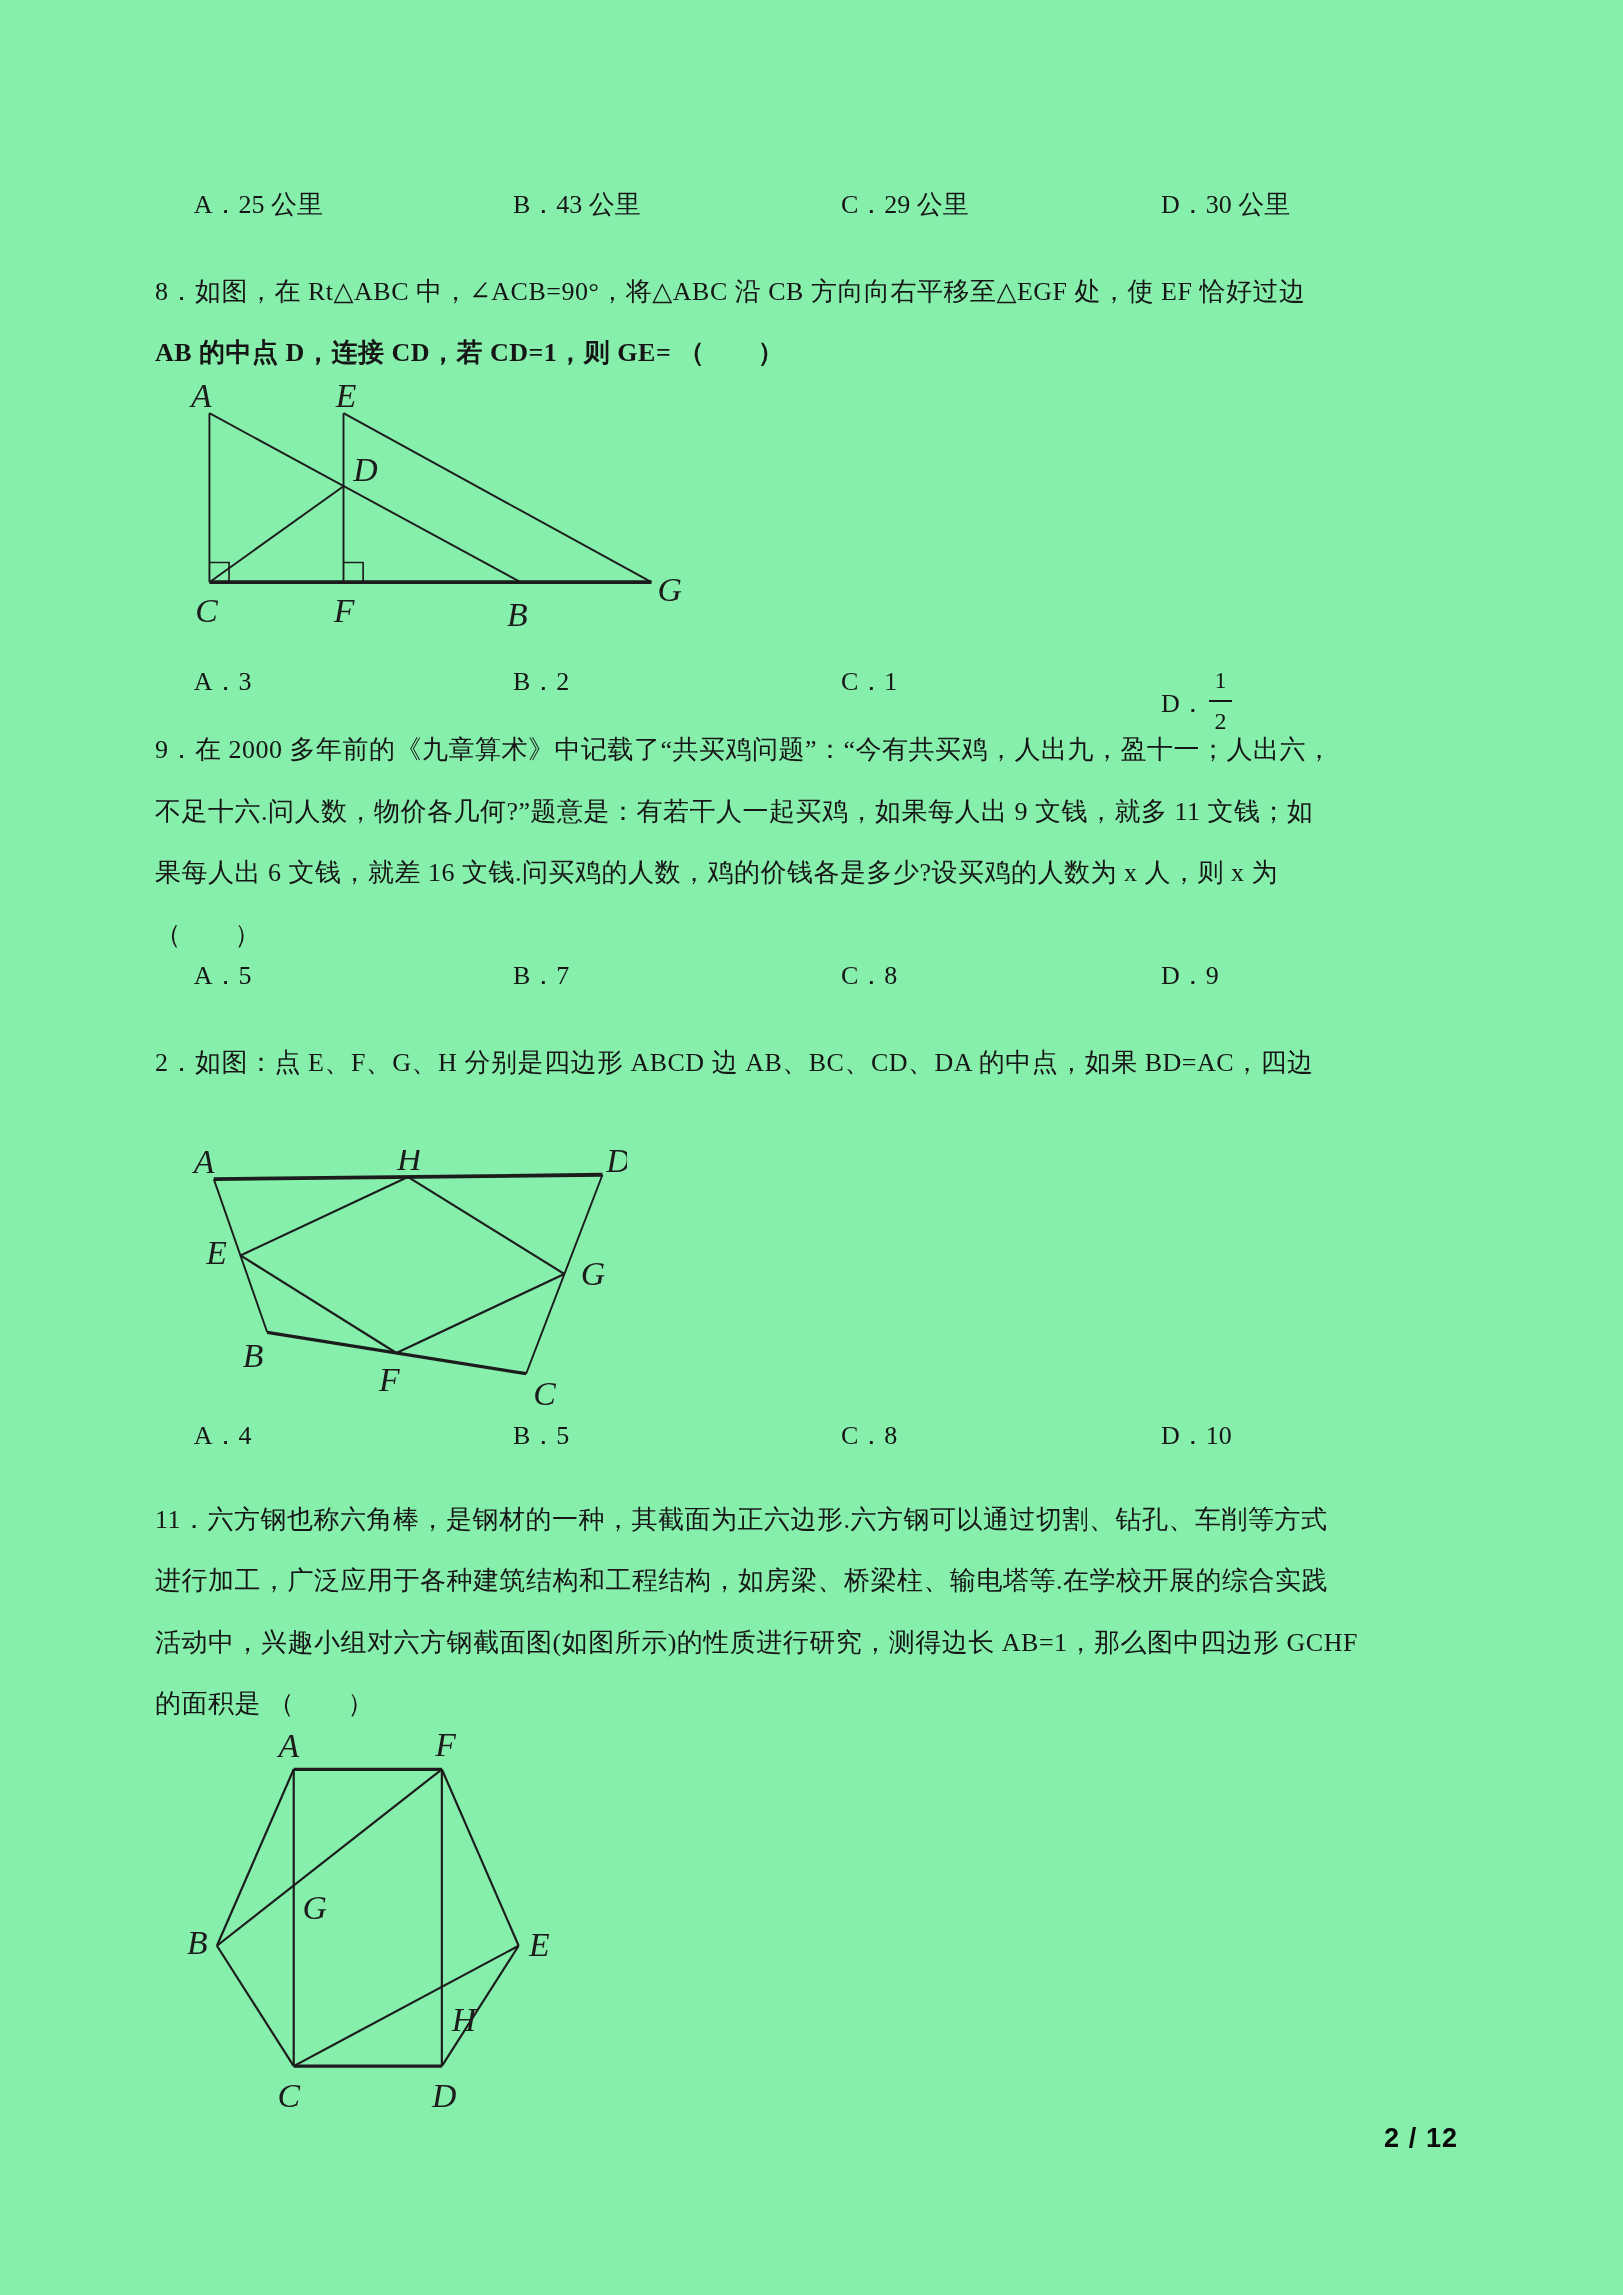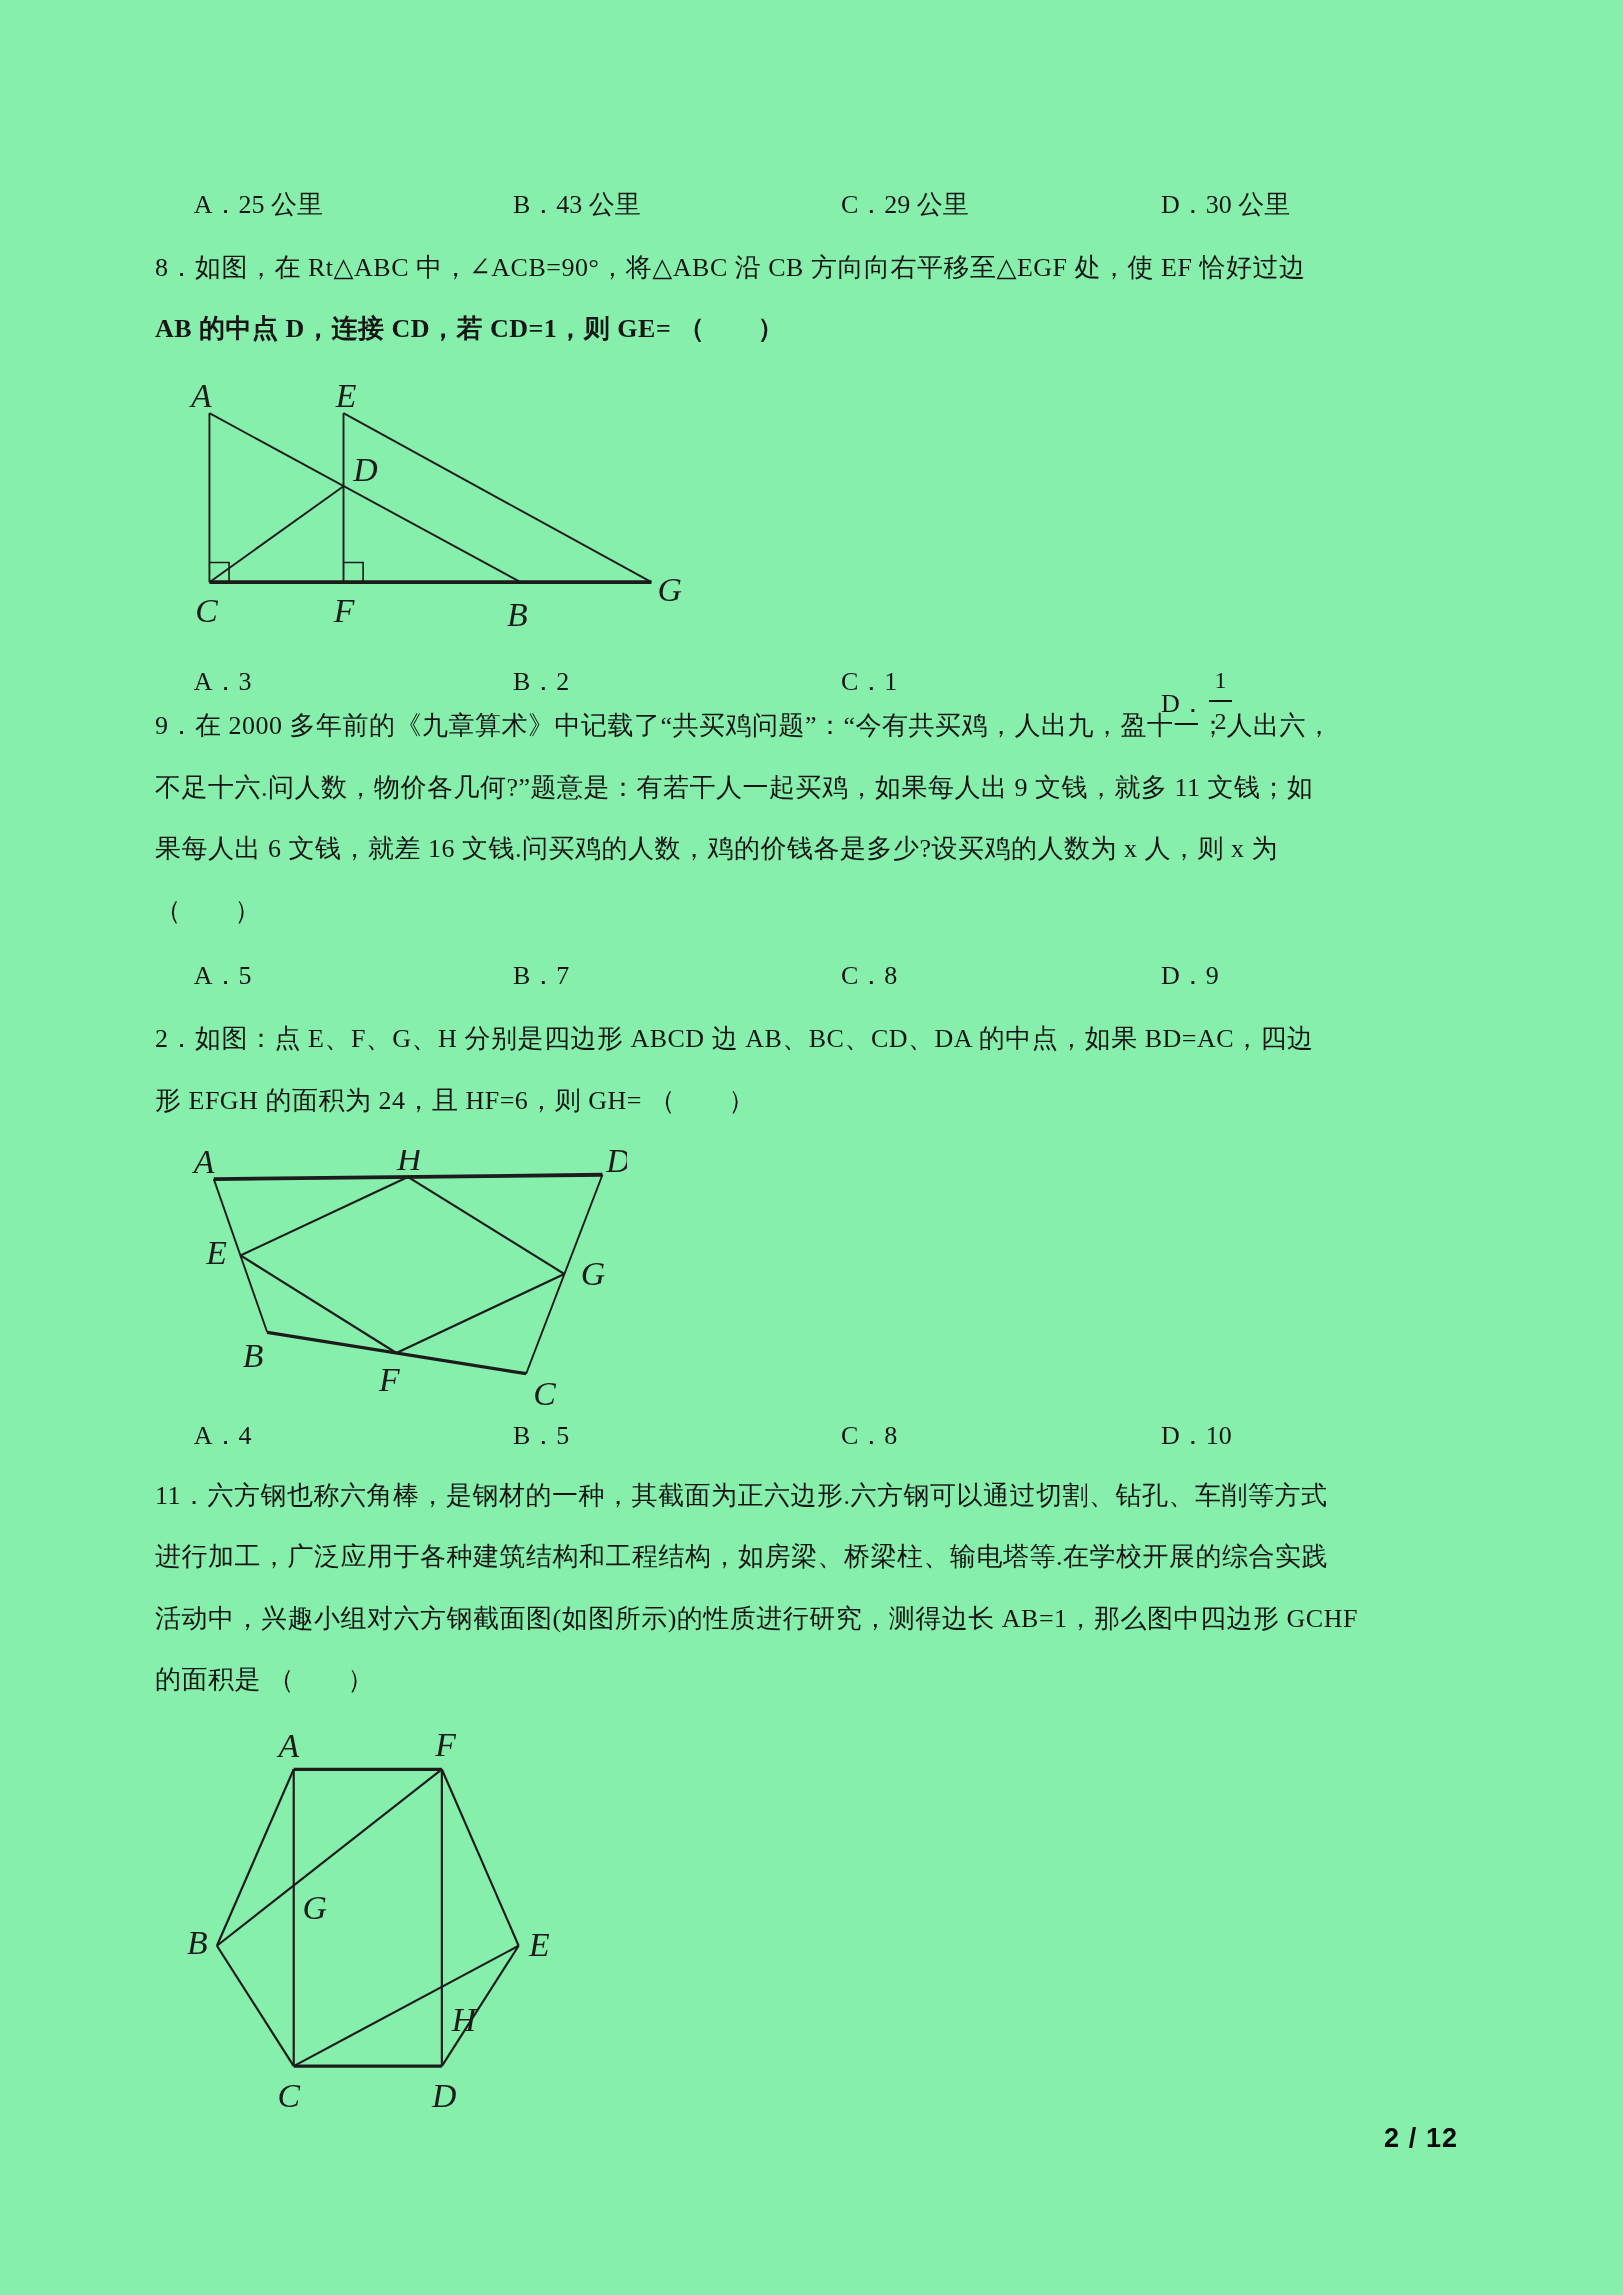--- a/index.html
+++ b/index.html
@@ -12,20 +12,21 @@
     color:#161616;
     overflow:hidden;
   }
   .tl{
     position:absolute;
     left:155px;
     font-size:26px;
     line-height:1;
     white-space:nowrap;
     letter-spacing:0.5px;
+    margin-top:24px;
   }
   .opt-row{
     position:absolute;
     left:191px;
     width:1309px;
     height:33px;
     font-size:26px;
     line-height:1;
     white-space:nowrap;
   }
@@ -122,21 +123,20 @@
   <div class="tl" style="top:898px;">（　　）</div>
 
   <div class="opt-row" style="top:963px;">
     <span class="opt c1">A．5</span>
     <span class="opt c2">B．7</span>
     <span class="opt c3">C．8</span>
     <span class="opt c4">D．9</span>
   </div>
 
   <div class="tl" style="top:1026px;">2．如图：点 E、F、G、H 分别是四边形 ABCD 边 AB、BC、CD、DA 的中点，如果 BD=AC，四边</div>
-  <div class="tl" style="top:1088px;">形 EFGH 的面积为 24，且 HF=6，则 GH= （　　）</div>
 
   <svg class="fig" style="left:180px;top:1150px;" width="447" height="273" viewBox="0 0 820 500">
     <line x1="62" y1="53" x2="775" y2="45" stroke-width="7"></line>
     <line x1="62" y1="53" x2="160" y2="334" stroke-width="3.5"></line>
     <line x1="160" y1="334" x2="635" y2="410" stroke-width="6"></line>
     <line x1="775" y1="45" x2="635" y2="410" stroke-width="3.5"></line>
     <line x1="111" y1="193" x2="418" y2="49" stroke-width="4"></line>
     <line x1="418" y1="49" x2="705" y2="227" stroke-width="4"></line>
     <line x1="705" y1="227" x2="397" y2="372" stroke-width="4"></line>
     <line x1="397" y1="372" x2="111" y2="193" stroke-width="4"></line>

